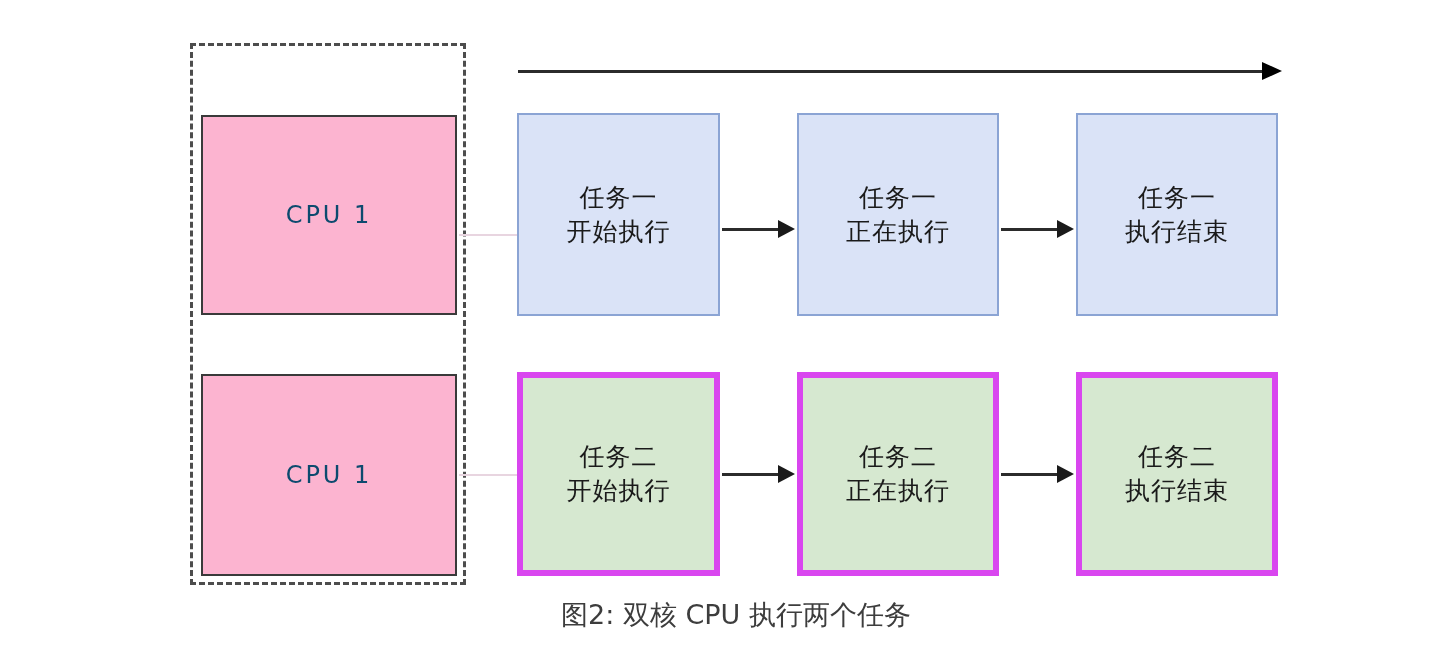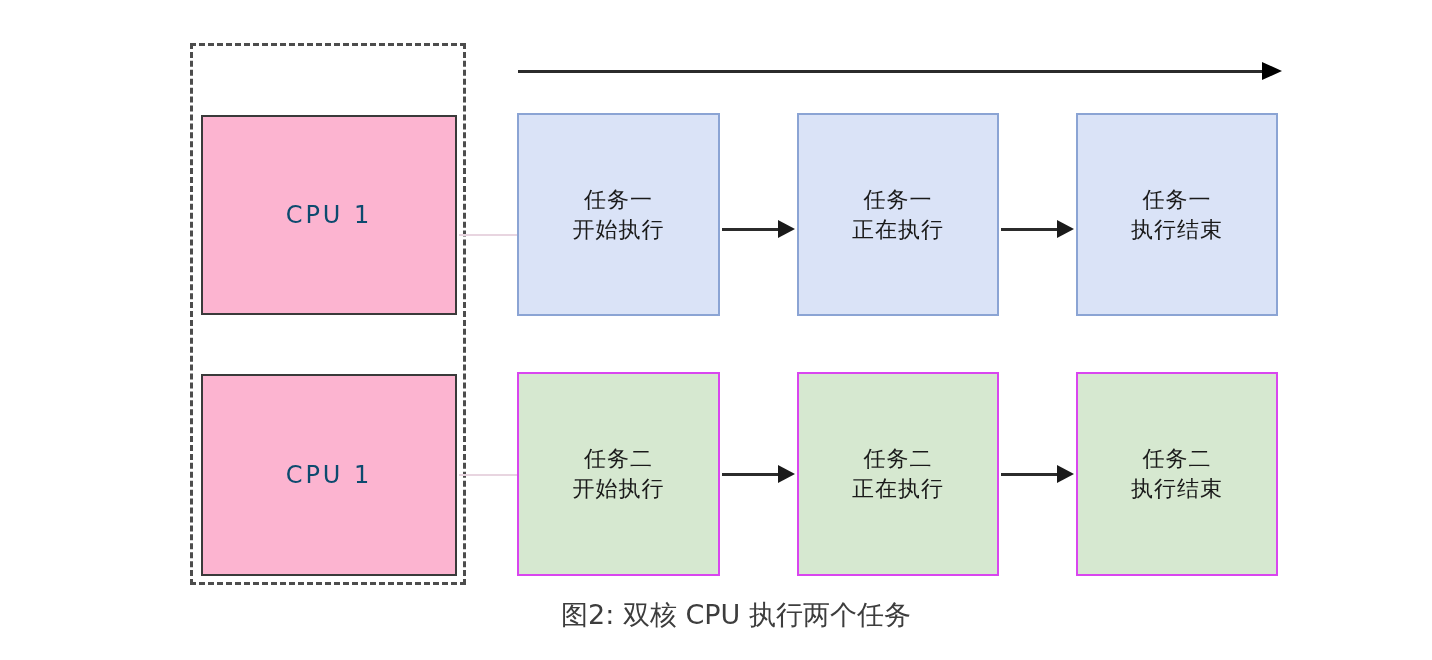--- a/index.html
+++ b/index.html
@@ -69,28 +69,28 @@
 
   
   .task-box {
     position: absolute;
     box-sizing: border-box;
     display: flex;
     flex-direction: column;
     align-items: center;
     justify-content: center;
     font-family: "DejaVu Serif", "Liberation Serif", serif;
-    font-size: 22px;
+    font-size: 25px;
     line-height: 1.35;
     color: #1a1a1a;
     letter-spacing: 1px;
     white-space: nowrap;
   }
   .task-box.blue  { background: #dae3f7; border: 2px solid #8ba4d4; }
-  .task-box.green { background: #d6e8d0; border: 2px solid #d946ef; }
+  .task-box.green { background: #d6e8d0; border: 6px solid #d946ef; }
 
   .row1 { top: 113px; height: 203px; }
   .row2 { top: 372px; height: 204px; }
   .col1 { left: 517px;  width: 203px; }
   .col2 { left: 797px;  width: 202px; }
   .col3 { left: 1076px; width: 202px; }
 
   
   .timeline-line {
     position: absolute;

